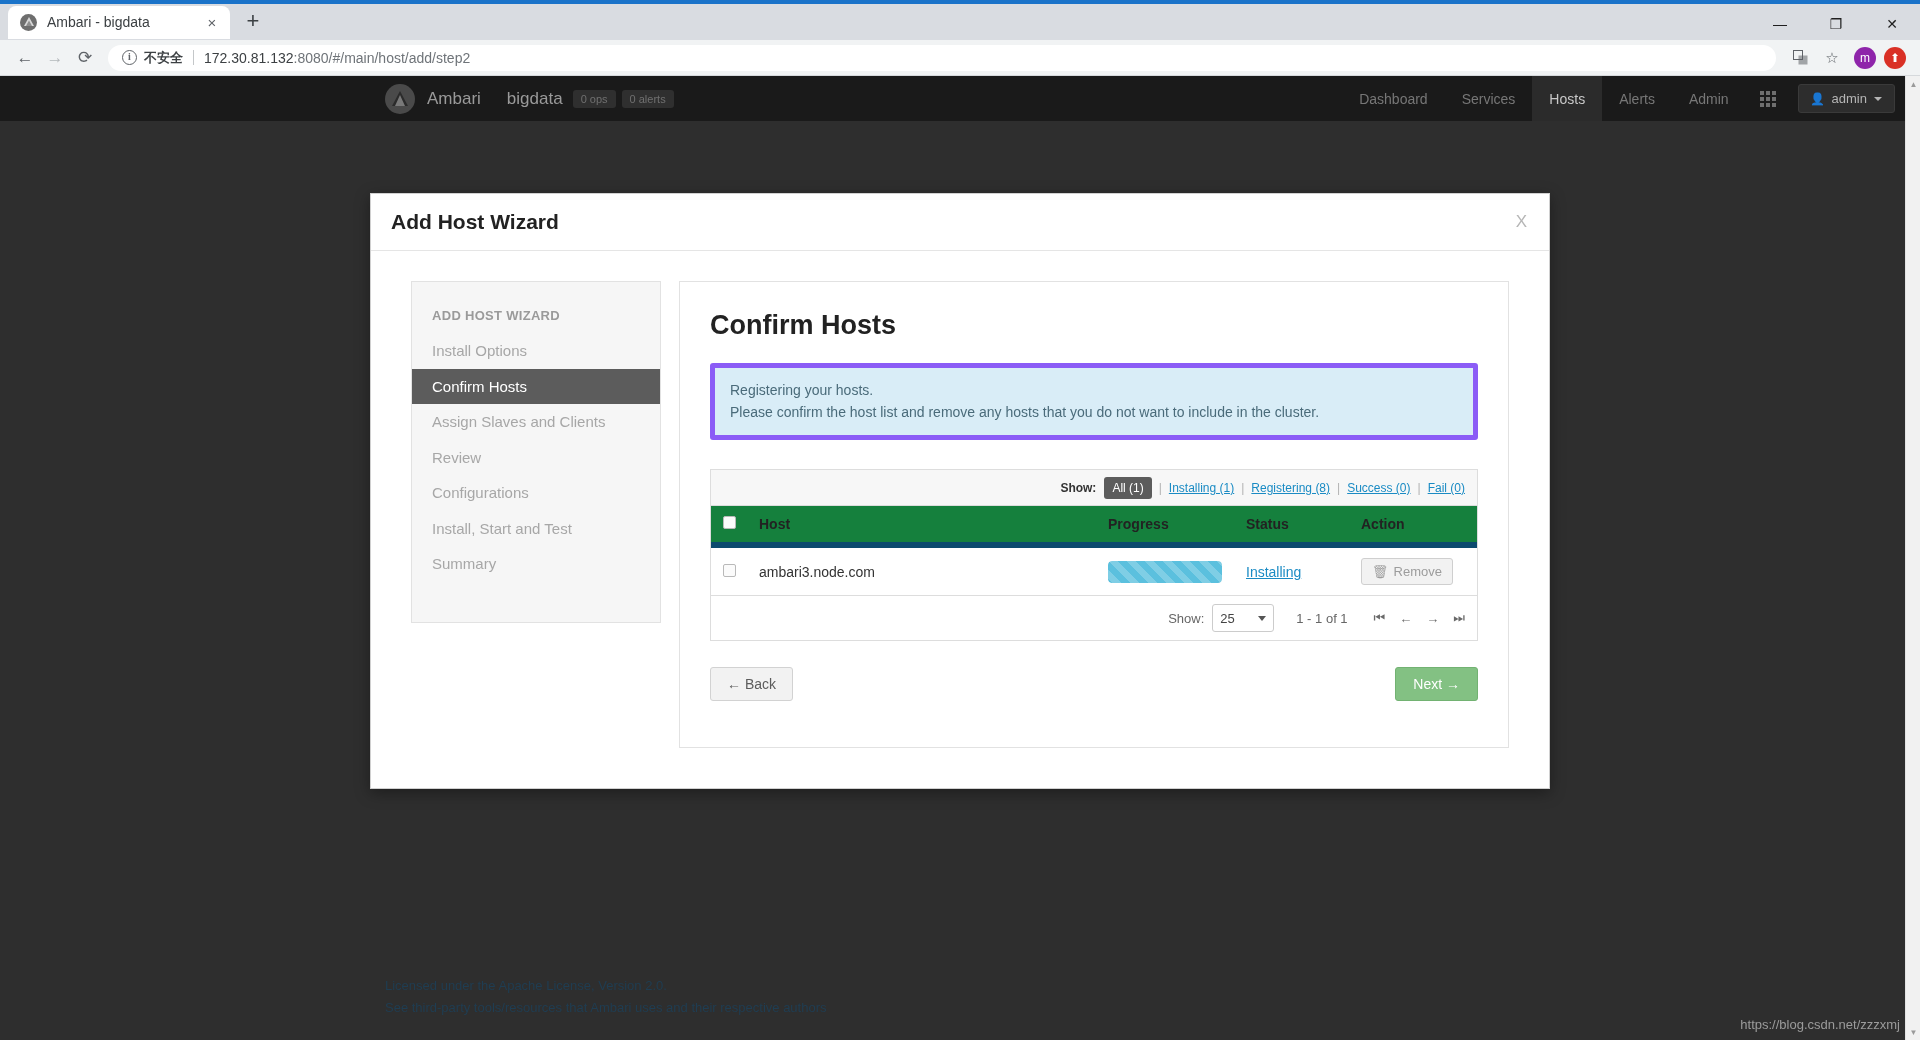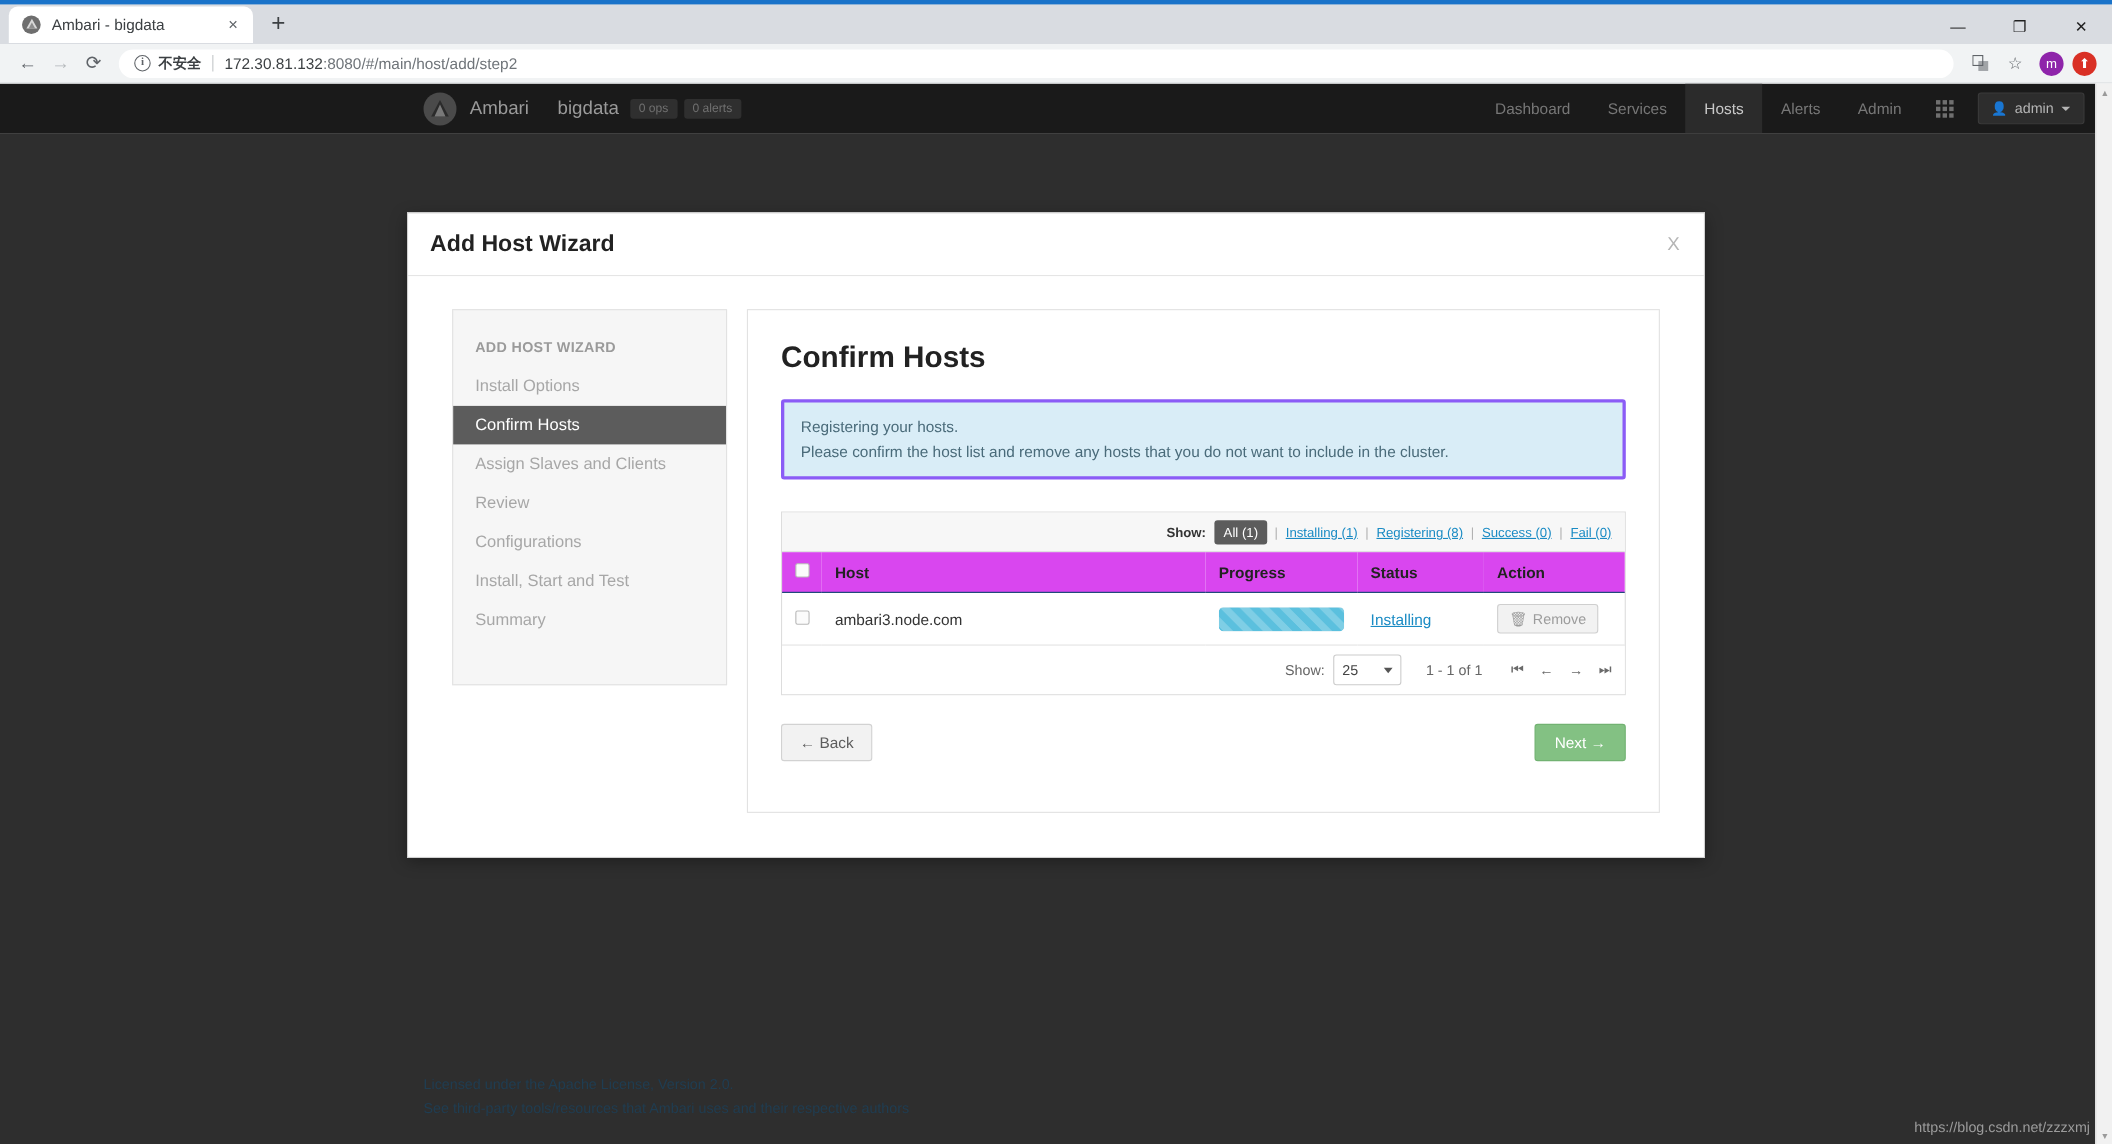--- a/index.html
+++ b/index.html
@@ -203,42 +203,42 @@
   .wizard-step.active { background: #5c5c5c; color: #ffffff; }
 
   .wizard-content {
     flex: 1 1 auto; border: 1px solid #e2e2e2;
     padding: 28px 30px 46px 30px; min-width: 0;
   }
   .content-title {
     font-size: 27px; font-weight: bold; color: #222; margin-bottom: 22px;
   }
   .alert-info {
-    background: #d9edf7; border: 3px solid #8b5cf6; border-radius: 3px;
+    background: #d9edf7; border: 5px solid #8b5cf6; border-radius: 3px;
     padding: 12px 15px; color: #4a6b7a; font-size: 14px;
     line-height: 1.55; margin-bottom: 29px;
   }
 
   .table-wrap { border: 1px solid #dddddd; }
   .filter-bar {
     background: #f7f7f7; border-bottom: 1px solid #dddddd;
     height: 36px; display: flex; align-items: center;
     justify-content: flex-end; padding: 0 12px; gap: 0;
   }
   .filter-label { font-size: 12px; font-weight: bold; color: #333; margin-right: 8px; }
   .filter-active {
     background: #5c5c5c; color: #ffffff; border-radius: 3px;
     font-size: 12px; padding: 4px 8px;
   }
   .filter-sep { color: #b2b2b2; margin: 0 7px; font-size: 12px; }
   .filter-link { color: #1a8bc4; font-size: 12px; text-decoration: underline; }
 
   table.hosts { width: 100%; border-collapse: collapse; table-layout: fixed; }
   table.hosts th {
-    background: #d946ef; border-bottom: 1px solid #0c4a6e;
+    background: #15803d; border-bottom: 6px solid #0c4a6e;
     text-align: left; font-size: 14px; font-weight: bold; color: #222;
     padding: 10px 12px;
   }
   table.hosts td {
     border-bottom: 1px solid #dddddd; padding: 10px 12px;
     font-size: 14px; color: #333; vertical-align: middle;
   }
   .col-check { width: 36px; }
   .col-progress { width: 138px; }
   .col-status { width: 115px; }

